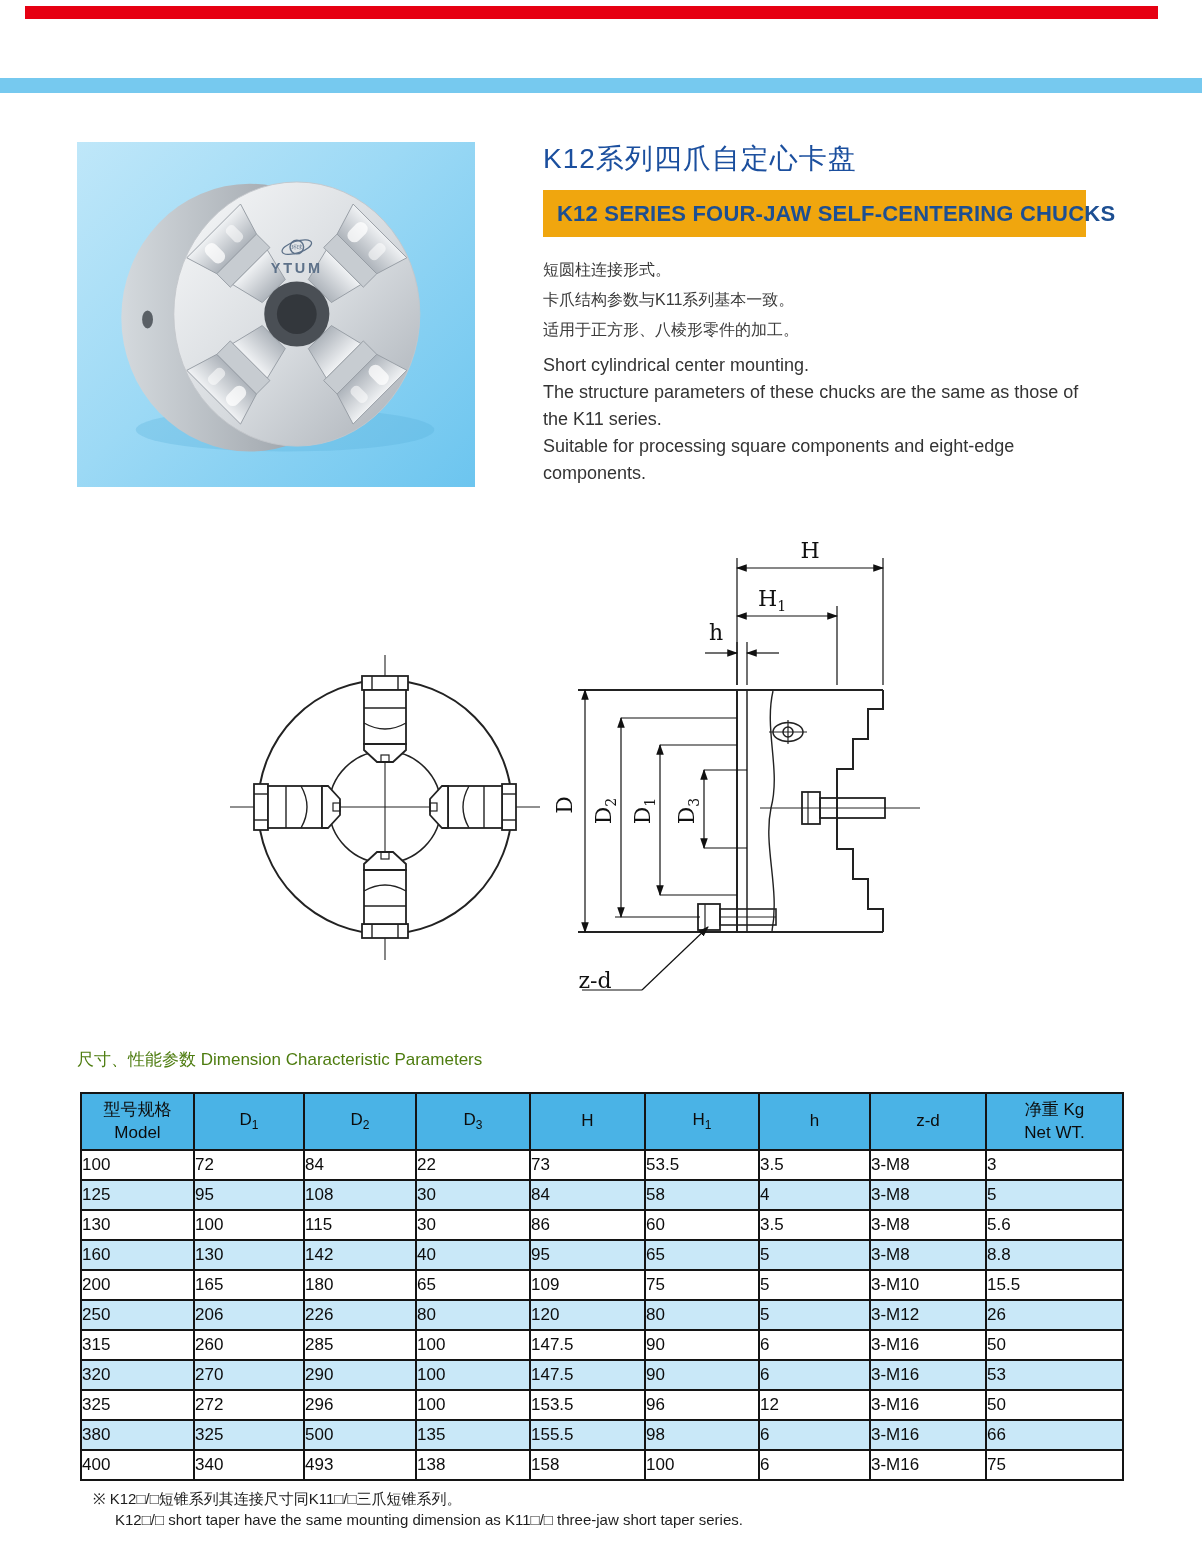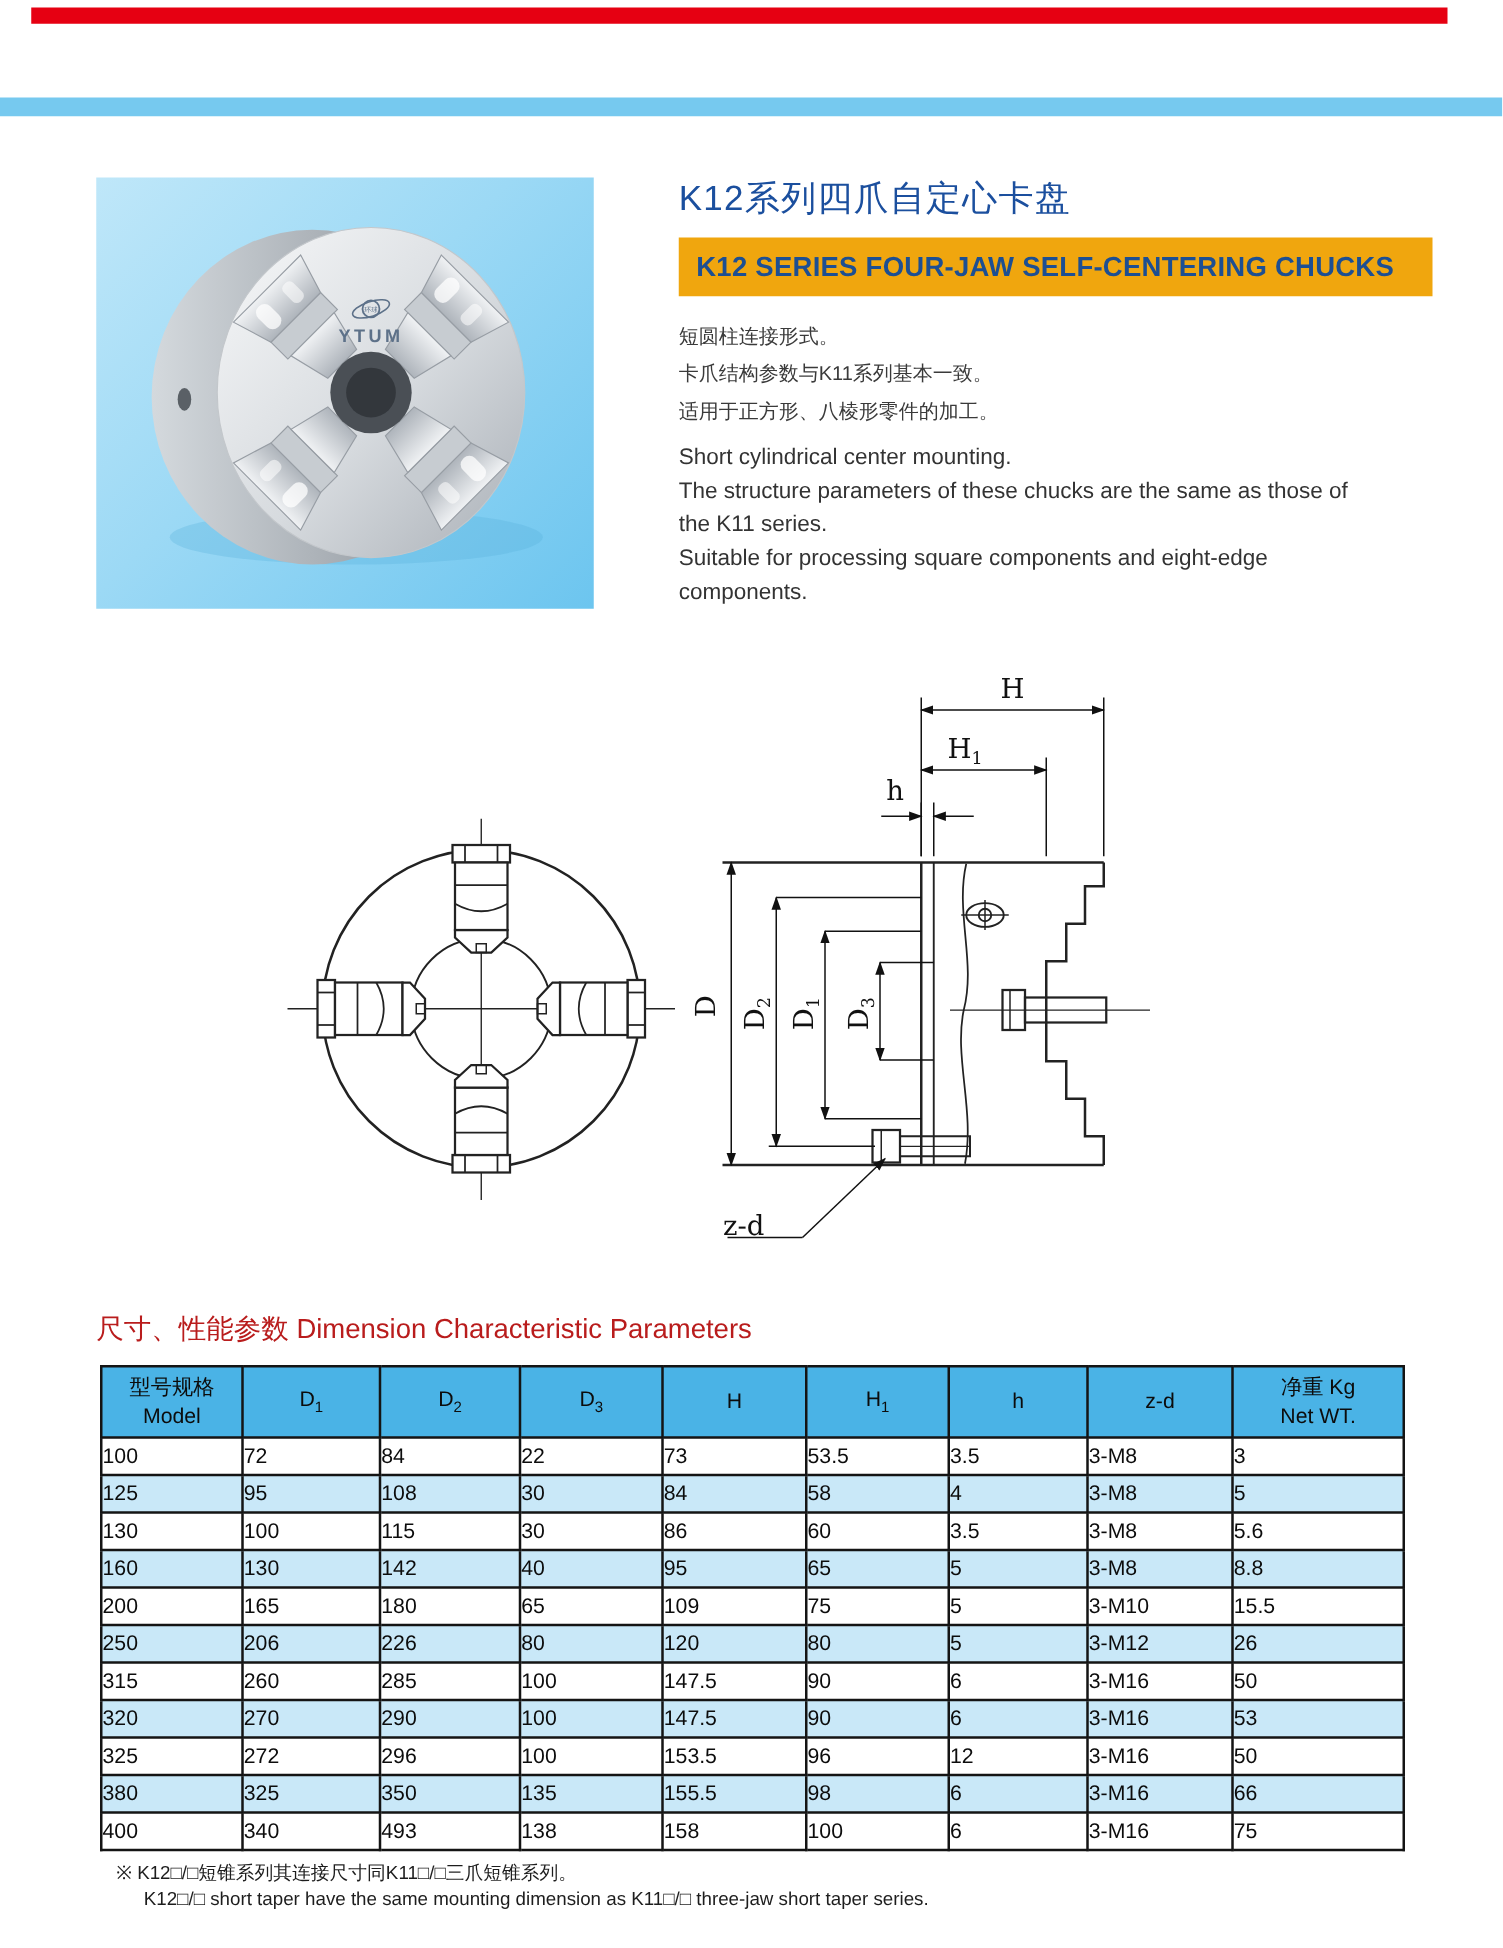--- a/index.html
+++ b/index.html
@@ -14,32 +14,32 @@
         font-family:"Liberation Sans",sans-serif;color:#222}
   .red-bar{position:absolute;left:25px;top:6px;width:1133px;height:13px;background:var(--red-bar)}
   .blue-bar{position:absolute;left:0;top:78px;width:1202px;height:15px;background:var(--blue-bar)}
 
   .photo-panel{position:absolute;left:77px;top:142px;width:398px;height:345px;
     background:linear-gradient(135deg,var(--photo-top) 0%,#9cd9f5 45%,var(--photo-bottom) 100%)}
   .photo-panel svg{width:100%;height:100%;display:block}
 
   .page-title{position:absolute;left:543px;top:140px;width:560px;
     font-size:28px;font-weight:normal;letter-spacing:1px;color:var(--title-blue)}
-  .banner{position:absolute;left:543px;top:190px;width:603px;height:47px;background:var(--banner-orange);
+  .banner{position:absolute;left:543px;top:190px;width:543px;height:47px;background:var(--banner-orange);
     color:var(--banner-text);font-size:22px;font-weight:600;line-height:47px;padding-left:14px;
     letter-spacing:.2px;white-space:nowrap}
   .desc-cn{position:absolute;left:543px;top:255px;width:570px;font-size:16px;line-height:30px;color:#3a3a3a}
   .desc-en{position:absolute;left:543px;top:352px;width:565px;font-size:18px;line-height:27px;color:#333}
 
   .drawing{position:absolute;left:60px;top:530px;width:940px;height:500px}
   .drawing svg{width:100%;height:100%;display:block}
   .dimtxt{font-family:"DejaVu Serif",serif;font-size:22px;fill:#111}
   .dimsub{font-family:"DejaVu Serif",serif;font-size:14px;fill:#111}
 
-  .caption{position:absolute;left:77px;top:1048px;font-size:22px;color:#b91c1c}
+  .caption{position:absolute;left:77px;top:1048px;font-size:17px;color:#4d7c0f}
 
   .spec-table{position:absolute;left:80px;top:1092px;width:1042px;border-collapse:collapse;
     table-layout:fixed;color:#0c0c0c}
   .spec-table th,.spec-table td{border:2px solid #141414}
   .spec-table th{background:var(--table-header-bg);font-weight:400;height:57px;font-size:17px;line-height:1.3}
   .spec-table th sub{font-size:12px}
   .spec-table td{height:30px;font-size:17px}
   .spec-table tbody tr:nth-child(even){background:var(--table-row-alt)}
 
   .footnote{position:absolute;left:93px;top:1488px;font-size:15px;line-height:21px;color:#1d1d1d}
@@ -338,21 +338,21 @@
           <td>100</td>
           <td>153.5</td>
           <td>96</td>
           <td>12</td>
           <td>3-M16</td>
           <td>50</td>
         </tr>
         <tr>
           <td>380</td>
           <td>325</td>
-          <td>350</td>
+          <td>500</td>
           <td>135</td>
           <td>155.5</td>
           <td>98</td>
           <td>6</td>
           <td>3-M16</td>
           <td>66</td>
         </tr>
         <tr>
           <td>400</td>
           <td>340</td>

